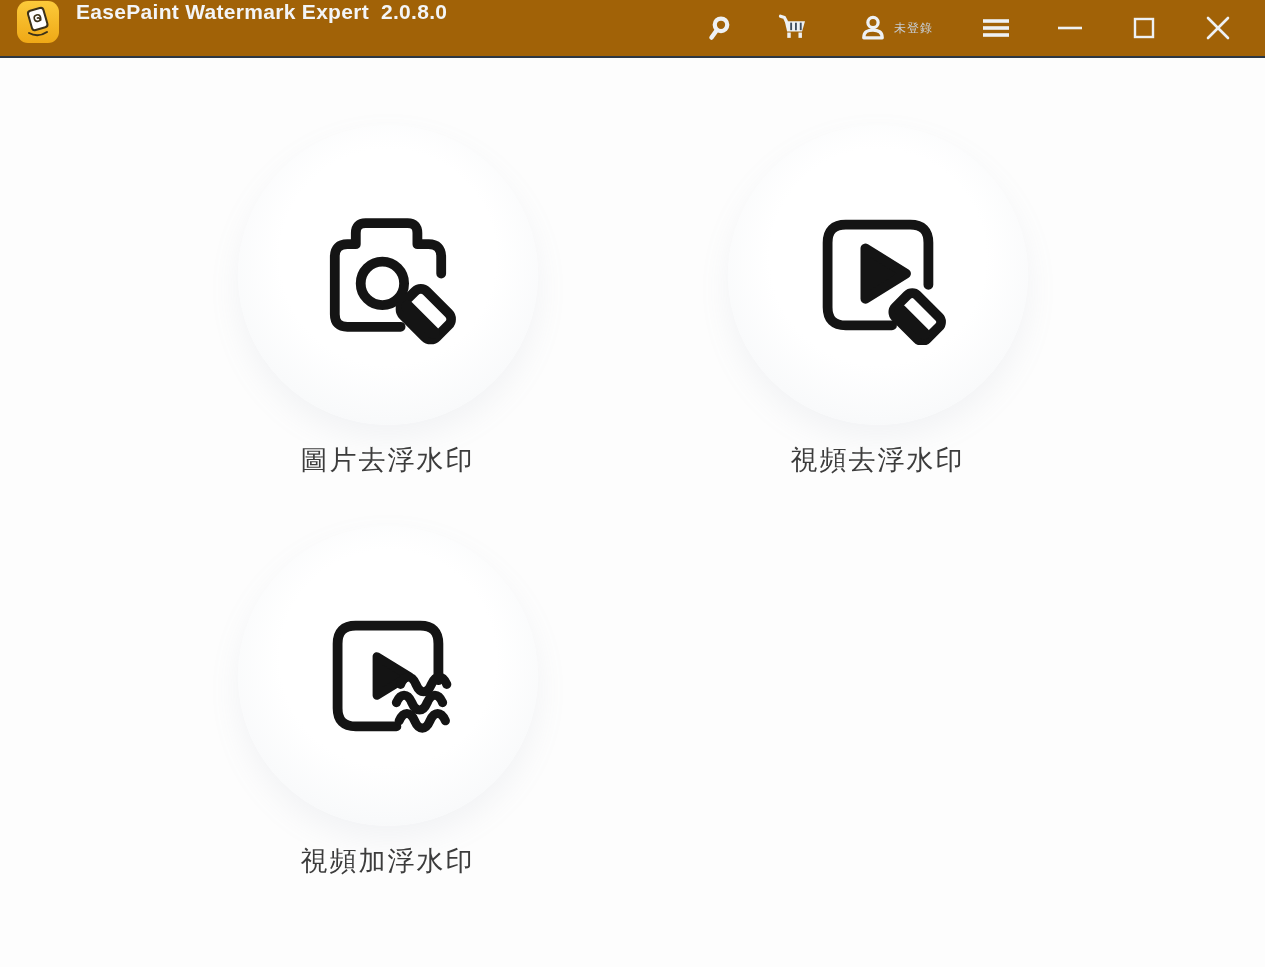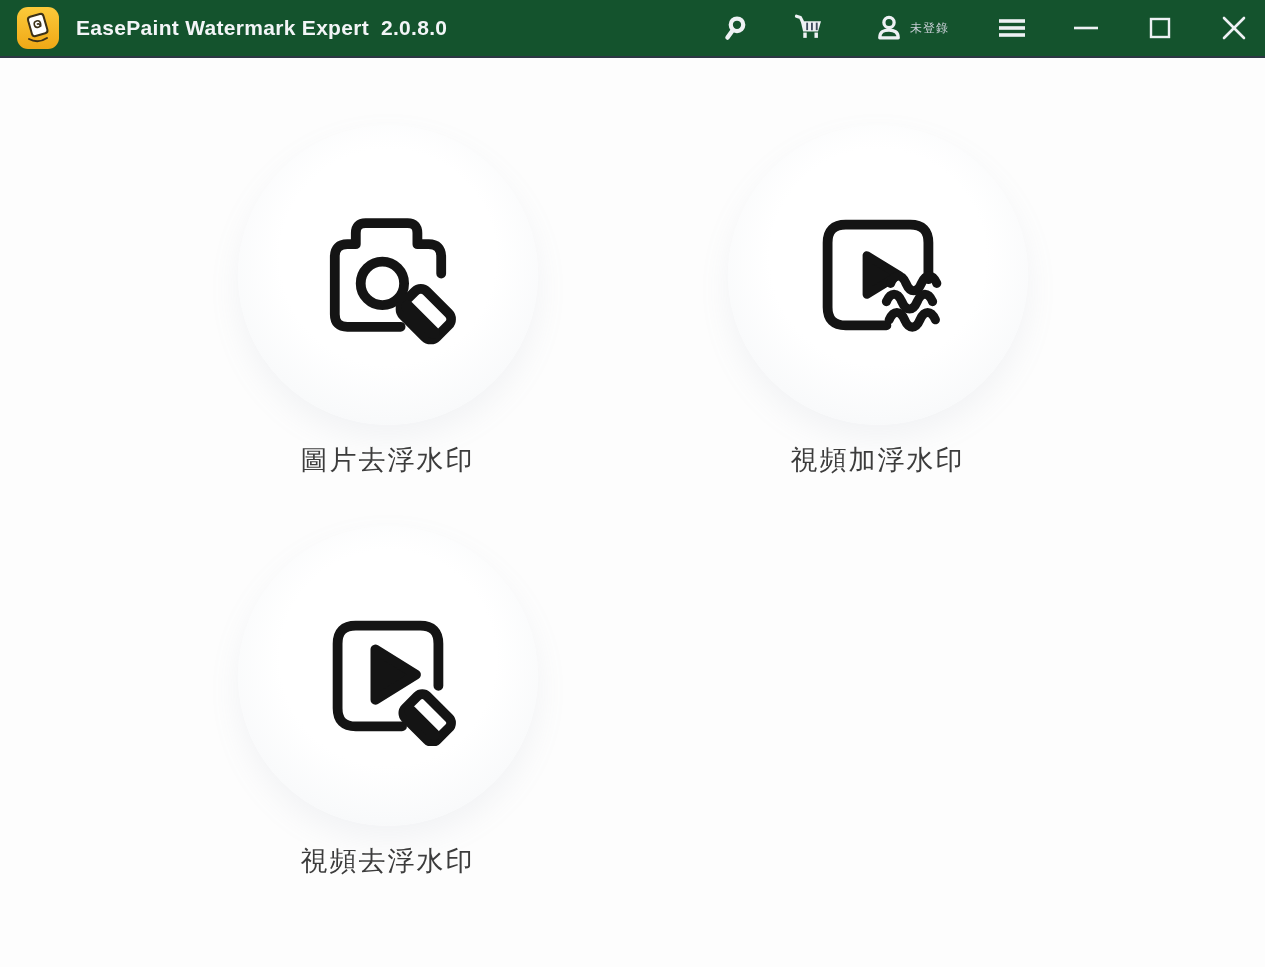--- a/index.html
+++ b/index.html
@@ -6,24 +6,24 @@
   html,body { width:1265px; height:967px; overflow:hidden; }
   body {
     font-family:"Liberation Sans","DejaVu Sans",sans-serif;
     background:#fdfdfd;
   }
   .window { width:100%; height:100%; display:flex; flex-direction:column; }
 
   
   .titlebar {
     height:58px; flex:0 0 58px;
-    background:#14532d;
+    background:#a16207;
     border-bottom:2px solid #2c3744;
-    display:flex; align-items:center;
-    padding:0 14px 0 16px;
+    display:flex; 
+    padding:0 30px 0 16px;
     color:#eef1f4;
   }
   .app-logo { width:44px; height:44px; flex:0 0 44px; }
   .app-title {
     margin-left:16px; font-size:21px; font-weight:700;
     letter-spacing:.3px; color:#f3f5f7; white-space:nowrap;
   }
   .app-version { margin-left:12px; font-weight:700; }
   .tb-right { margin-left:auto; display:flex; align-items:center; }
   .tb-btn {
@@ -152,41 +152,41 @@
             </g>
           </svg>
         </div>
         <div class="tile-label">圖片去浮水印</div>
       </div>
 
 
       <div class="tile">
         <div class="tile-circle">
           <svg viewBox="0 0 100 100">
+            <path class="ic" stroke-width="8.5" d="M60 86 L27 86 Q14 86 14 73 L14 27 Q14 14 27 14 L73 14 Q86 14 86 27 L86 57"></path>
+            <path class="icf" stroke-width="7" d="M41 31 L41 67 L70 49 Z"></path>
+            <g transform="translate(78,80) rotate(45)">
+              <rect class="ic" x="-16" y="-11" width="32" height="22" rx="5" stroke-width="5.5"></rect>
+              <line x1="-12" y1="5" x2="12" y2="5" stroke="#141414" stroke-width="8.5" stroke-linecap="round"></line>
+            </g>
+          </svg>
+        </div>
+        <div class="tile-label">視頻去浮水印</div>
+      </div>
+
+      <div class="tile">
+        <div class="tile-circle">
+          <svg viewBox="0 0 100 100">
             <path class="ic" stroke-width="8.5" d="M56 86 L27 86 Q14 86 14 73 L14 27 Q14 14 27 14 L73 14 Q86 14 86 27 L86 53"></path>
             <path class="icf" stroke-width="6" d="M42 36 L42 64 L65 50 Z"></path>
             <g stroke="#141414" stroke-width="6.5" fill="none" stroke-linecap="round">
               <path transform="translate(59,56)" d="M0 0 C3 -7 8 -7 11 0 S19 7 22 0 S30 -7 33 0"></path>
               <path transform="translate(56,69)" d="M0 0 C3 -7 8 -7 11 0 S19 7 22 0 S30 -7 33 0"></path>
               <path transform="translate(58,82)" d="M0 0 C3 -7 8 -7 11 0 S19 7 22 0 S30 -7 33 0"></path>
             </g>
           </svg>
         </div>
         <div class="tile-label">視頻加浮水印</div>
       </div>
 
-      <div class="tile">
-        <div class="tile-circle">
-          <svg viewBox="0 0 100 100">
-            <path class="ic" stroke-width="8.5" d="M60 86 L27 86 Q14 86 14 73 L14 27 Q14 14 27 14 L73 14 Q86 14 86 27 L86 57"></path>
-            <path class="icf" stroke-width="7" d="M41 31 L41 67 L70 49 Z"></path>
-            <g transform="translate(78,80) rotate(45)">
-              <rect class="ic" x="-16" y="-11" width="32" height="22" rx="5" stroke-width="5.5"></rect>
-              <line x1="-12" y1="5" x2="12" y2="5" stroke="#141414" stroke-width="8.5" stroke-linecap="round"></line>
-            </g>
-          </svg>
-        </div>
-        <div class="tile-label">視頻去浮水印</div>
-      </div>
-
     </div>
   </div>
 </div>
 
 </body></html>

